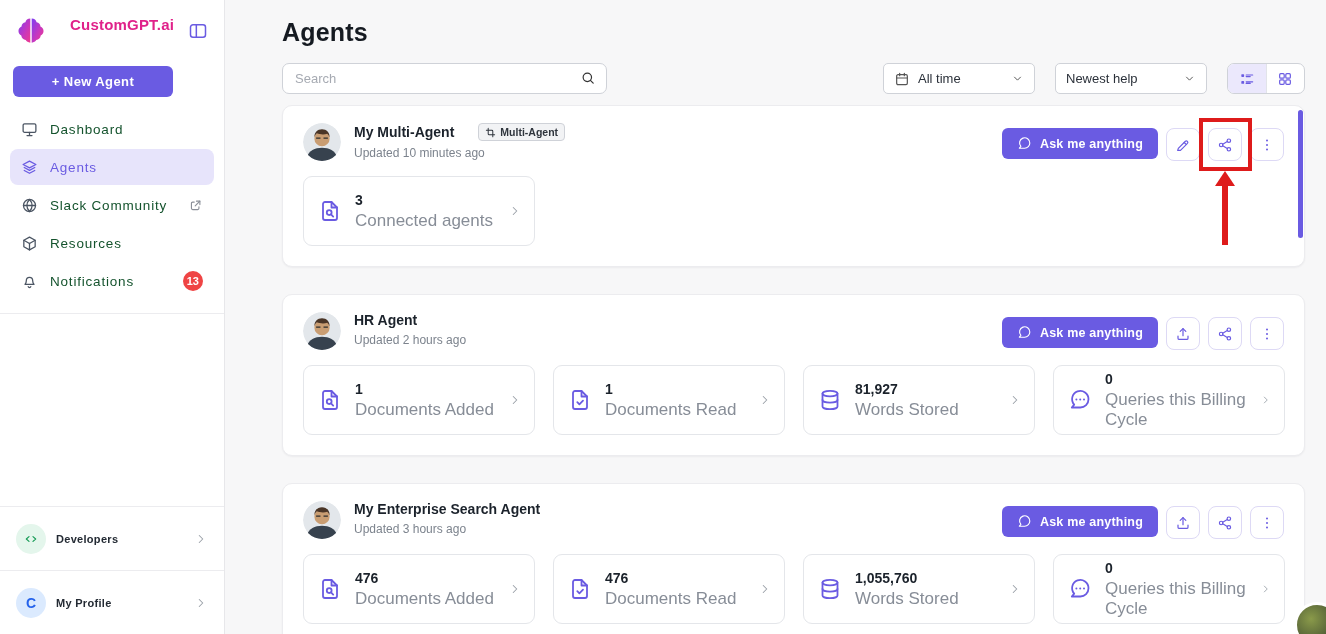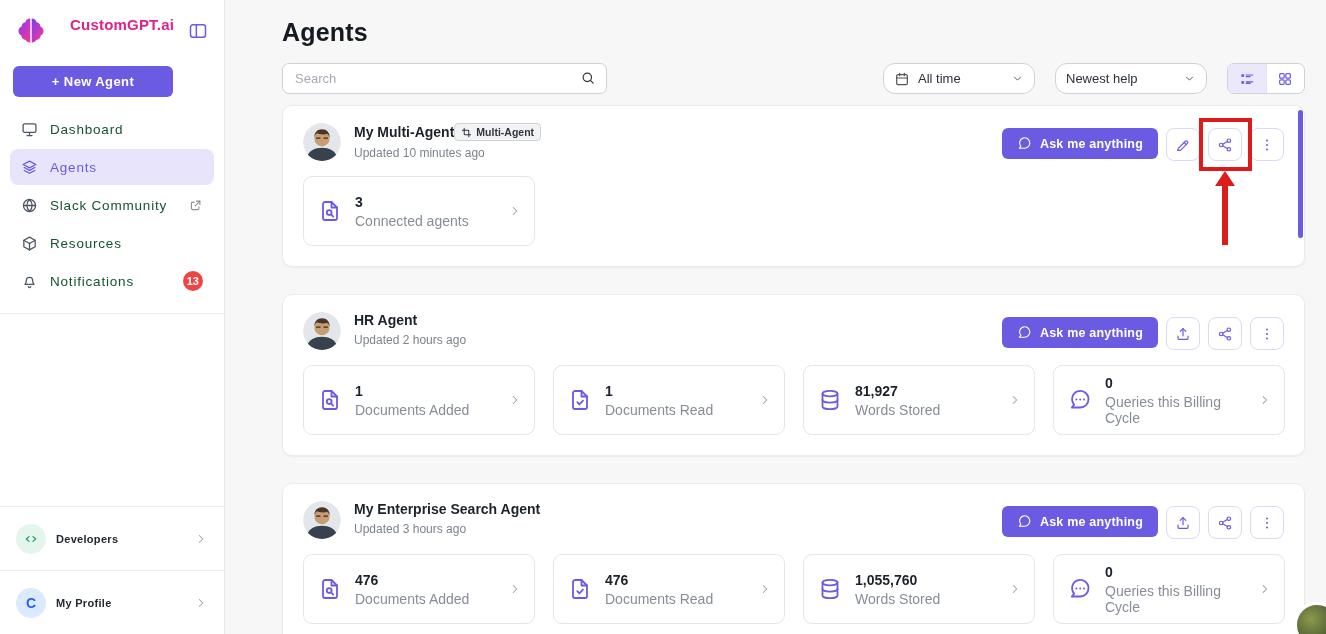--- a/index.html
+++ b/index.html
@@ -46,57 +46,57 @@
 
   
   .main{flex:1;padding:14px 21px 0 57px;overflow:hidden;position:relative;background:#f7f7f8;}
   .page-title{font-size:25px;font-weight:700;color:#151a21;margin:4px 0 16px;letter-spacing:.2px;}
   .toolbar{display:flex;align-items:center;margin-bottom:11px;}
   .search-wrap{position:relative;width:325px;}
   .search-wrap input{width:100%;height:31px;border:1px solid #cfd2d8;border-radius:7px;padding:0 34px 0 12px;font-size:13px;outline:none;
     background:#fff;font-family:inherit;color:#333;}
   .search-icon{position:absolute;right:11px;top:7px;width:16px;height:16px;display:inline-flex;color:#333;}
   .toolbar-right{margin-left:auto;display:flex;align-items:center;gap:20px;}
-  .select{display:flex;align-items:center;gap:8px;width:152px;height:31px;background:#fff;border:1px solid #cfd2d8;border-radius:12px;
+  .select{display:flex;align-items:center;gap:8px;width:152px;height:31px;background:#fff;border:1px solid #cfd2d8;border-radius:5px;
     padding:0 10px;cursor:pointer;}
   .cal{width:16px;height:16px;display:inline-flex;color:#555;flex:none;}
   .sel-label{font-size:13px;color:#2b313a;}
   .chev{margin-left:auto;width:13px;height:13px;display:inline-flex;color:#555;}
   .view-toggle{display:flex;width:78px;height:31px;background:#fff;border:1px solid #cfd2d8;border-radius:7px;overflow:hidden;}
   .vt-btn{flex:1;display:flex;align-items:center;justify-content:center;color:#6a5be2;cursor:pointer;}
   .vt-btn.active{background:#ebe8fc;}
   .vt-btn + .vt-btn{border-left:1px solid #e2e4e9;}
   .vt-ic{width:16px;height:16px;display:inline-flex;}
 
   
   .agent-card{position:relative;background:#fff;border-radius:10px;border:1px solid #ececef;box-shadow:0 1px 2px rgba(16,24,40,.05);
     padding:17px 20px 20px;margin-bottom:27px;}
   .card-head{display:flex;align-items:flex-start;}
   .avatar{width:38px;height:38px;border-radius:50%;overflow:hidden;flex:none;display:inline-flex;}
   .who{margin-left:13px;}
-  .name-row{display:flex;align-items:center;gap:0;}
+  .name-row{display:flex;align-items:center;gap:24px;}
   .agent-name{font-size:14px;font-weight:700;color:#1b222b;}
   .agent-badge{display:inline-flex;align-items:center;gap:4px;border:1px solid #cfd2d8;background:#f2f3f5;border-radius:4px;
     padding:2px 6px;font-size:10.5px;font-weight:700;color:#2f353d;}
   .b-icon{width:11px;height:11px;display:inline-flex;color:#2f353d;}
   .updated{font-size:12px;color:#7c838d;margin-top:5px;}
   .actions{margin-left:auto;display:flex;align-items:flex-start;gap:8px;margin-top:5px;}
   .ask-btn{display:flex;align-items:center;gap:8px;height:31px;padding:0 15px;background:#6a5be2;border:none;border-radius:6px;color:#fff;
     font-size:12.5px;font-weight:700;letter-spacing:.2px;cursor:pointer;font-family:inherit;}
   .ask-icon{width:15px;height:15px;display:inline-flex;}
   .icon-btn{width:34px;height:33px;border:1px solid #ddd9f5;background:#fff;border-radius:8px;color:#6a5be2;display:flex;align-items:center;
     justify-content:center;cursor:pointer;padding:0;}
   .btn-ic{width:16px;height:16px;display:inline-flex;}
   .stats{display:flex;gap:18px;margin-top:15px;}
   .stat-card{width:232px;height:70px;border:1px solid #e4e6ea;border-radius:9px;background:#fff;display:flex;align-items:center;
     padding:0 12px 0 14px;cursor:pointer;flex:none;}
   .stat-icon{width:24px;height:24px;display:inline-flex;color:#6a5be2;flex:none;}
   .stat-text{margin-left:13px;}
   .stat-value{font-size:14px;font-weight:700;color:#1b222b;}
-  .stat-label{font-size:14px;color:#878d97;margin-top:3px;}
+  .stat-label{font-size:17px;color:#878d97;margin-top:3px;}
   .stat-chevron{margin-left:auto;width:14px;height:14px;display:inline-flex;color:#9aa0a8;}
   .card-scrollbar{position:absolute;right:1px;top:4px;width:5px;height:128px;border-radius:3px;background:#6a5be2;}
 
   
   .anno-box{position:absolute;left:1199px;top:118px;width:53px;height:53px;border:4px solid #de1b1b;z-index:60;pointer-events:none;}
   .anno-head{position:absolute;left:1215px;top:171px;width:0;height:0;border-left:10px solid transparent;border-right:10px solid transparent;
     border-bottom:15px solid #de1b1b;z-index:60;pointer-events:none;}
   .anno-shaft{position:absolute;left:1222px;top:185px;width:6px;height:60px;background:#de1b1b;z-index:60;pointer-events:none;}
 
   

